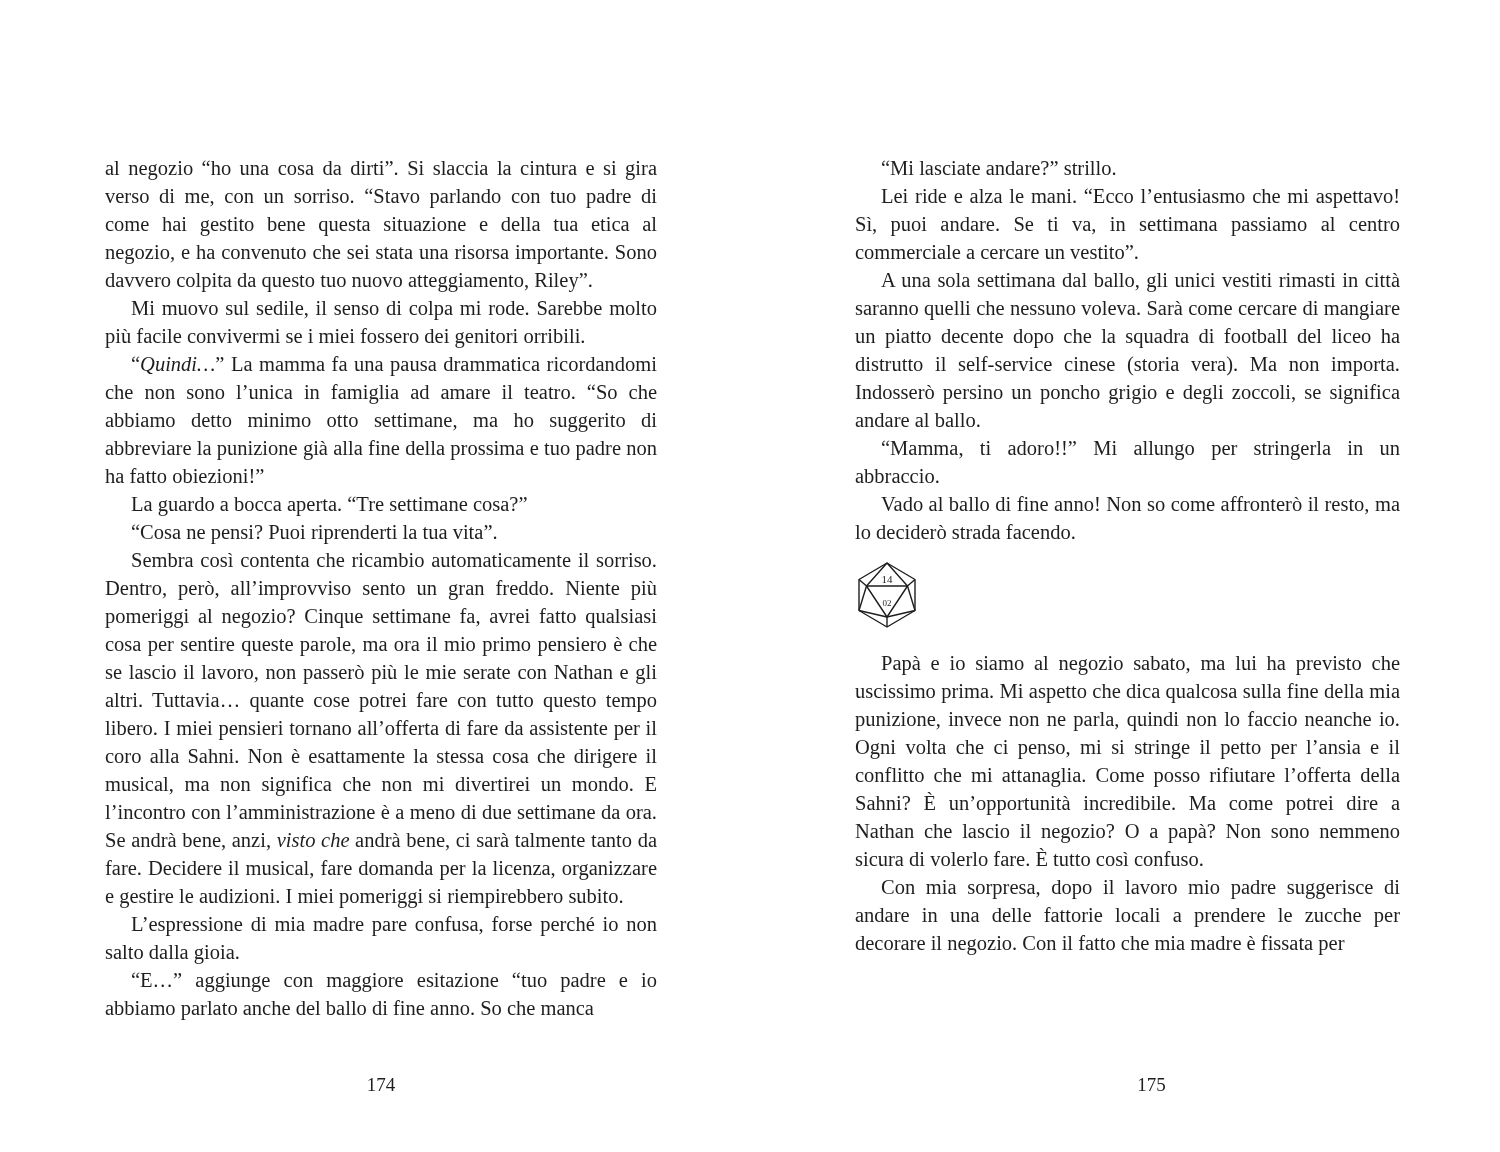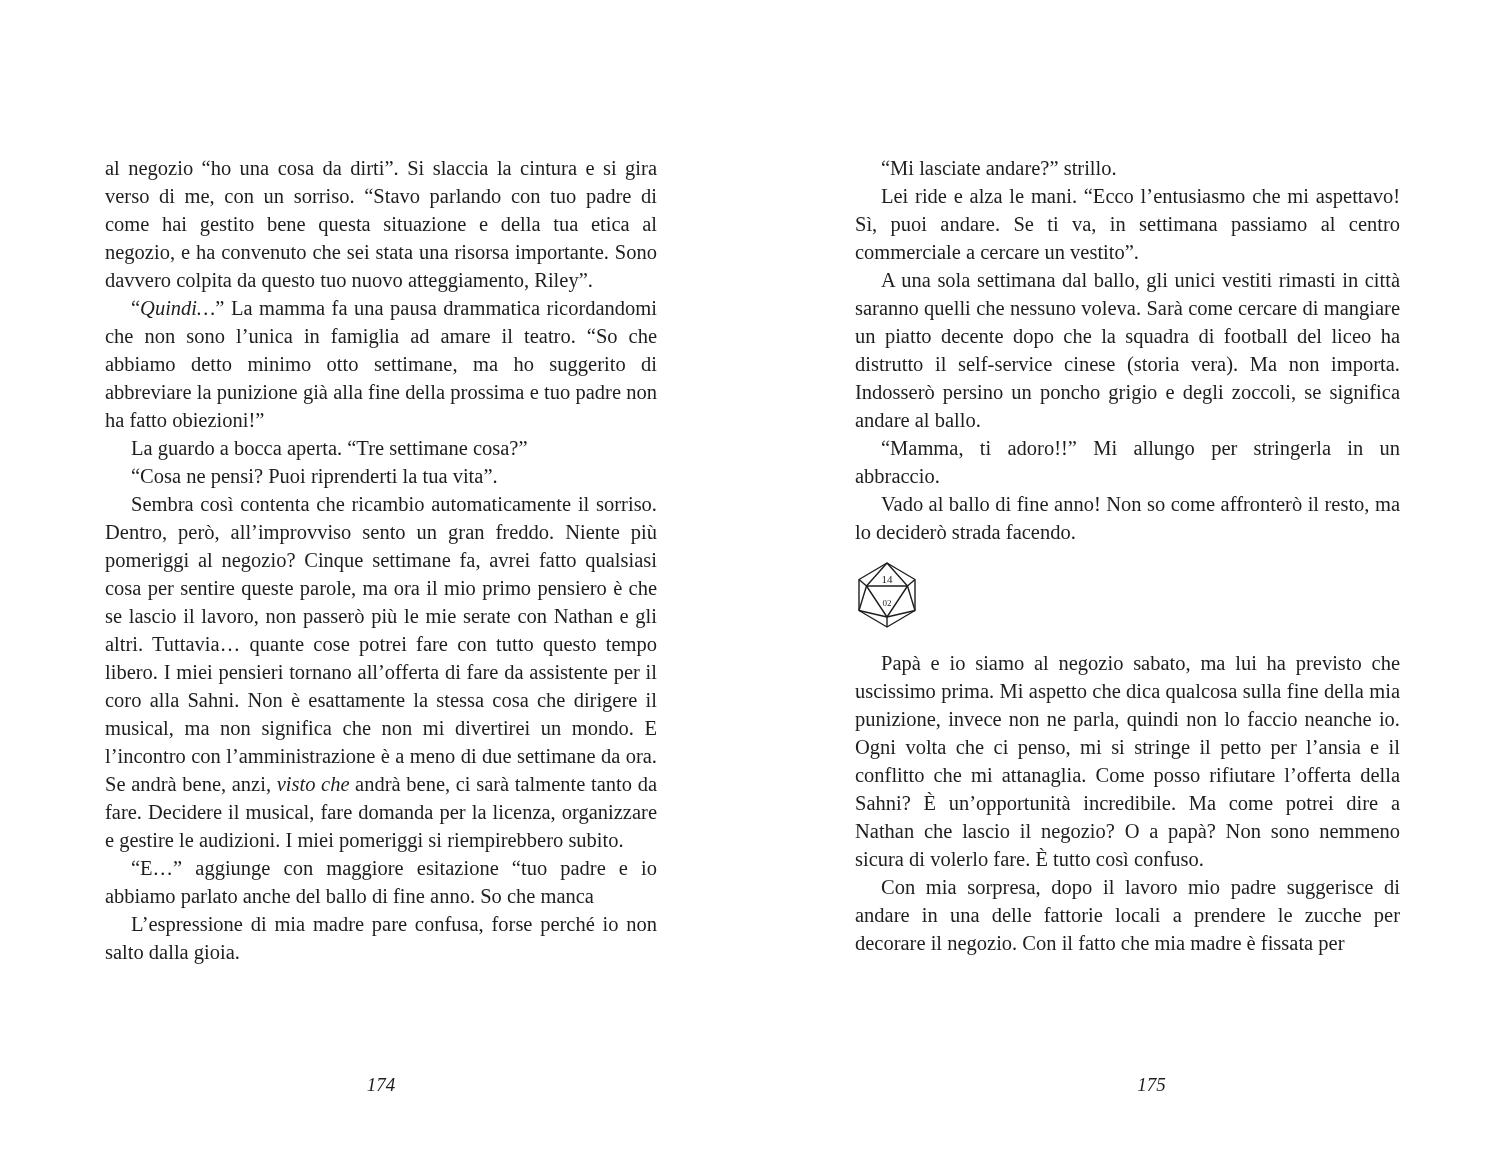--- a/index.html
+++ b/index.html
@@ -45,37 +45,37 @@
     text-align: left;
     text-indent: 0;
     margin: 15px 0 13px 0;
   }
   .page-number {
     position: absolute;
     top: 1074px;
     text-align: center;
     font-size: 19px;
     color: #1e1e1e;
-    font-style: italic;
   }
   .page-number.left  { left: 105px; width: 552px; }
   .page-number.right { left: 879px; width: 545px; }
 </style>
 </head>
 <body>
 
 <div class="spread">
   <div class="page-text left" id="left-text">
       <p class="para"><span>al negozio “ho una cosa da dirti”. Si slaccia la cintura e si gira verso di me, con un sorriso. “Stavo parlando con tuo padre di come hai gestito bene questa situazione e della tua etica al negozio, e ha convenuto che sei stata una risorsa importante. Sono davvero colpita da questo tuo nuovo atteggiamento, Riley”.</span></p>
+      <p class="para indent"><span>Mi muovo sul sedile, il senso di colpa mi rode. Sarebbe molto più facile convivermi se i miei fossero dei genitori orribili.</span></p>
       <p class="para indent"><span>“</span><em>Quindi…</em><span>” La mamma fa una pausa drammatica ricordandomi che non sono l’unica in famiglia ad amare il teatro. “So che abbiamo detto minimo otto settimane, ma ho suggerito di abbreviare la punizione già alla fine della prossima e tuo padre non ha fatto obiezioni!”</span></p>
       <p class="para indent"><span>La guardo a bocca aperta. “Tre settimane cosa?”</span></p>
       <p class="para indent"><span>“Cosa ne pensi? Puoi riprenderti la tua vita”.</span></p>
       <p class="para indent"><span>Sembra così contenta che ricambio automaticamente il sorriso. Dentro, però, all’improvviso sento un gran freddo. Niente più pomeriggi al negozio? Cinque settimane fa, avrei fatto qualsiasi cosa per sentire queste parole, ma ora il mio primo pensiero è che se lascio il lavoro, non passerò più le mie serate con Nathan e gli altri. Tuttavia… quante cose potrei fare con tutto questo tempo libero. I miei pensieri tornano all’offerta di fare da assistente per il coro alla Sahni. Non è esattamente la stessa cosa che dirigere il musical, ma non significa che non mi divertirei un mondo. E l’incontro con l’amministrazione è a meno di due settimane da ora. Se andrà bene, anzi, </span><em>visto che</em><span> andrà bene, ci sarà talmente tanto da fare. Decidere il musical, fare domanda per la licenza, organizzare e gestire le audizioni. I miei pomeriggi si riempirebbero subito.</span></p>
+      <p class="para indent"><span>L’espressione di mia madre pare confusa, forse perché io non salto dalla gioia.</span></p>
       <p class="para indent"><span>“E…” aggiunge con maggiore esitazione “tuo padre e io abbiamo parlato anche del ballo di fine anno. So che manca</span></p>
-      <p class="para indent"><span>L’espressione di mia madre pare confusa, forse perché io non salto dalla gioia.</span></p>
     </div>
   <div class="page-text right" id="right-text">
       <p class="para indent"><span>“Mi lasciate andare?” strillo.</span></p>
       <p class="para indent"><span>Lei ride e alza le mani. “Ecco l’entusiasmo che mi aspettavo! Sì, puoi andare. Se ti va, in settimana passiamo al centro commerciale a cercare un vestito”.</span></p>
       <p class="para indent"><span>A una sola settimana dal ballo, gli unici vestiti rimasti in città saranno quelli che nessuno voleva. Sarà come cercare di mangiare un piatto decente dopo che la squadra di football del liceo ha distrutto il self-service cinese (storia vera). Ma non importa. Indosserò persino un poncho grigio e degli zoccoli, se significa andare al ballo.</span></p>
       <p class="para indent"><span>“Mamma, ti adoro!!” Mi allungo per stringerla in un abbraccio.</span></p>
       <p class="para indent"><span>Vado al ballo di fine anno! Non so come affronterò il resto, ma lo deciderò strada facendo.</span></p>
       <div class="ornament"><svg width="64" height="68" viewBox="0 0 64 68">
           <g stroke="#1e1e1e" stroke-width="1.4" stroke-linejoin="round" fill="none">
             <polygon points="32,2 60,18.5 60,49.5 32,66 4,49.5 4,18.5"></polygon>

